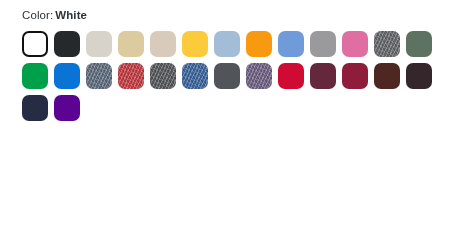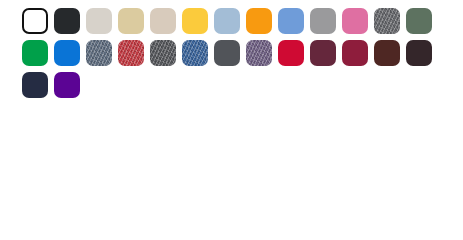--- a/index.html
+++ b/index.html
@@ -83,20 +83,23 @@
         rgba(255,255,255,0.13) 1px,
         rgba(255,255,255,0.0) 1px,
         rgba(255,255,255,0.0) 4px);
   }
 </style>
 </head>
 <body>
 
 <div class="selector">
 
+  <div class="label-row">
+    <span class="label-key">Color:</span><span class="label-value">White</span>
+  </div>
 
   <div class="swatch-grid">
       <div class="swatch-row">
         <div class="swatch selected" title="White" aria-label="White" style="background: rgb(255, 255, 255); border-color: rgb(17, 17, 17);"></div>
         <div class="swatch" title="Black" aria-label="Black" style="background: rgb(38, 41, 44);"></div>
         <div class="swatch" title="Ash" aria-label="Ash" style="background: rgb(215, 210, 202);"></div>
         <div class="swatch" title="Sand" aria-label="Sand" style="background: rgb(219, 203, 159);"></div>
         <div class="swatch" title="Natural" aria-label="Natural" style="background: rgb(216, 203, 188);"></div>
         <div class="swatch" title="Gold" aria-label="Gold" style="background: rgb(251, 203, 60);"></div>
         <div class="swatch" title="Light Blue" aria-label="Light Blue" style="background: rgb(163, 189, 214);"></div>

